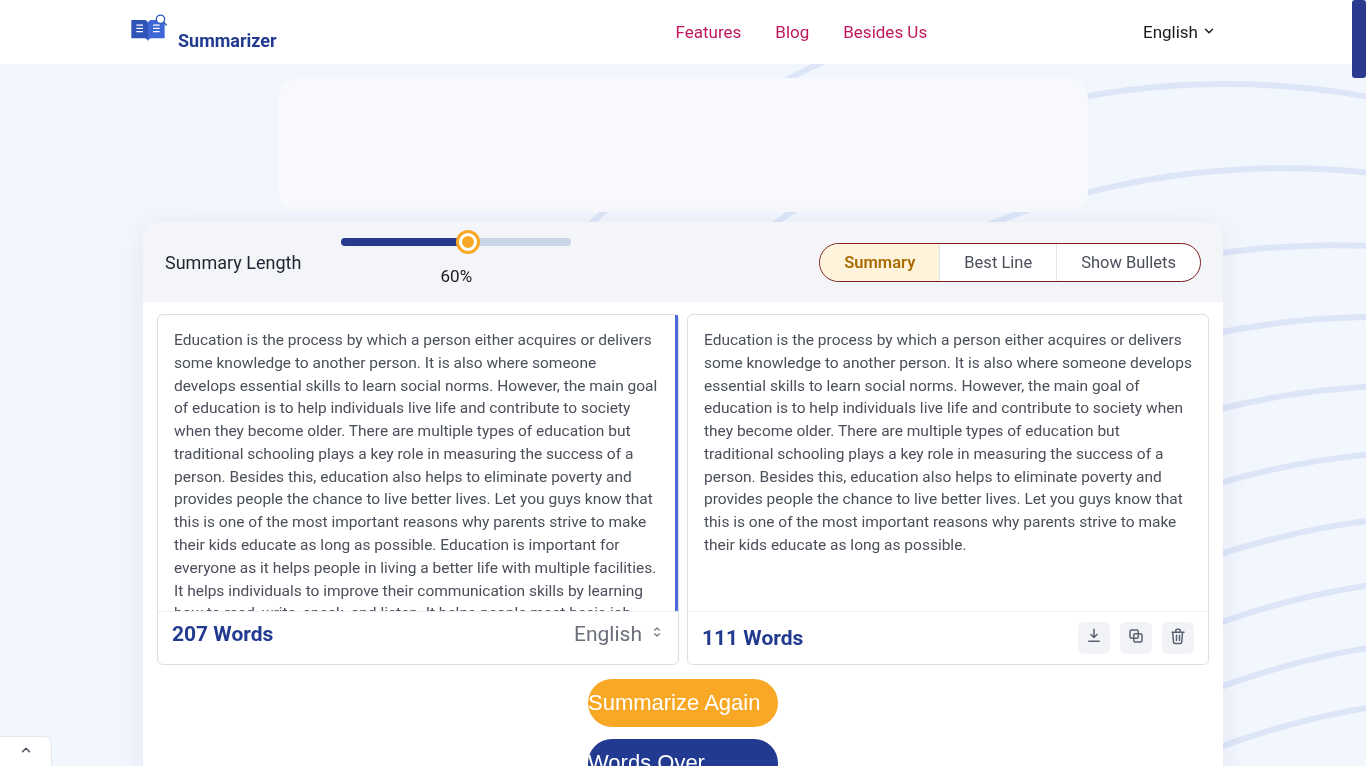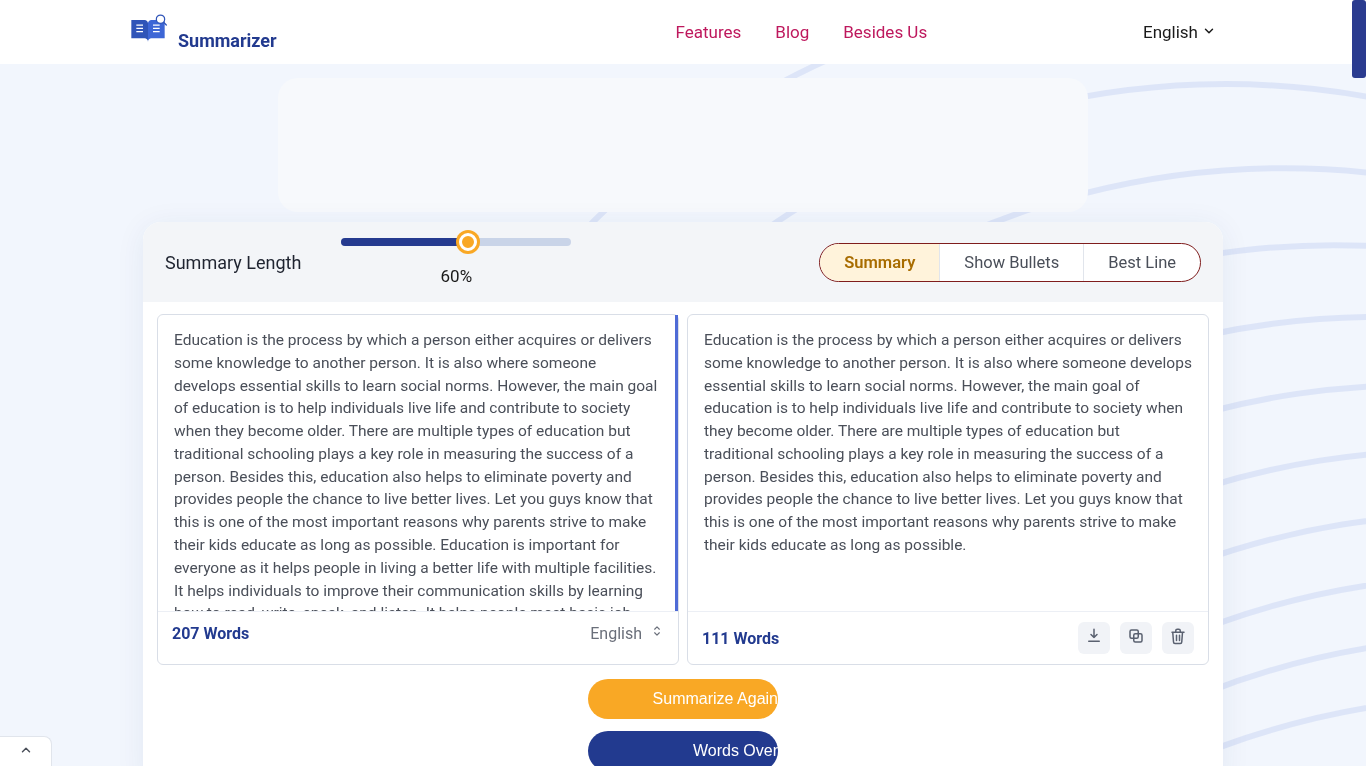--- a/index.html
+++ b/index.html
@@ -188,21 +188,21 @@
   .pane-left .pane-text {
     border-right: 3px solid #4f6bd6;
     scrollbar-width: thin;
   }
   .pane-footer {
     display: flex;
     align-items: center;
     justify-content: space-between;
     padding: 10px 14px;
     border-top: 1px solid #eceff5;
-    font-size: 16px;
+    font-size: 21px;
   }
   .word-count {
     color: #223a8f;
     font-weight: 700;
   }
   .lang-dd {
     display: flex;
     align-items: center;
     gap: 8px;
     color: #6a6f7a;
@@ -229,23 +229,23 @@
     flex-direction: column;
     align-items: center;
     gap: 12px;
     padding: 14px 0 16px;
   }
   .btn {
     width: 190px;
     padding: 11px 0;
     border-radius: 26px;
     border: none;
-    font-size: 16px;
-    cursor: pointer;
-    text-align: right;
+    font-size: 22px;
+    cursor: pointer;
+    text-align: left;
   }
   .btn-primary { background: #f9a825; color: #fff; }
   .btn-secondary { background: #223a8f; color: #fff; }
 
   
   .page-scrollbar {
     position: absolute;
     top: 0; right: 0;
     width: 14px;
     height: 78px;
@@ -331,22 +331,22 @@
     <div class="sl-label">Summary Length</div>
     <div class="slider-wrap">
       <div class="slider-track">
         <div class="slider-fill"></div>
         <div class="slider-thumb"></div>
       </div>
       <span class="slider-pct">60%</span>
     </div>
     <div class="tabs">
       <div class="tab active">Summary</div>
+      <div class="tab">Best Line</div>
       <div class="tab">Show Bullets</div>
-      <div class="tab">Best Line</div>
     </div>
   </div>
 
   <div class="panes">
 
     <div class="pane pane-left">
       <div class="pane-text">Education is the process by which a person either acquires or delivers some knowledge to another person. It is also where someone develops essential skills to learn social norms. However, the main goal of education is to help individuals live life and contribute to society when they become older. There are multiple types of education but traditional schooling plays a key role in measuring the success of a person. Besides this, education also helps to eliminate poverty and provides people the chance to live better lives. Let you guys know that this is one of the most important reasons why parents strive to make their kids educate as long as possible. Education is important for everyone as it helps people in living a better life with multiple facilities. It helps individuals to improve their communication skills by learning how to read, write, speak, and listen. It helps people meet basic job requirements and secure better jobs with</div>
       <div class="pane-footer">
         <span class="word-count">207 Words</span>
         <div class="lang-dd">

